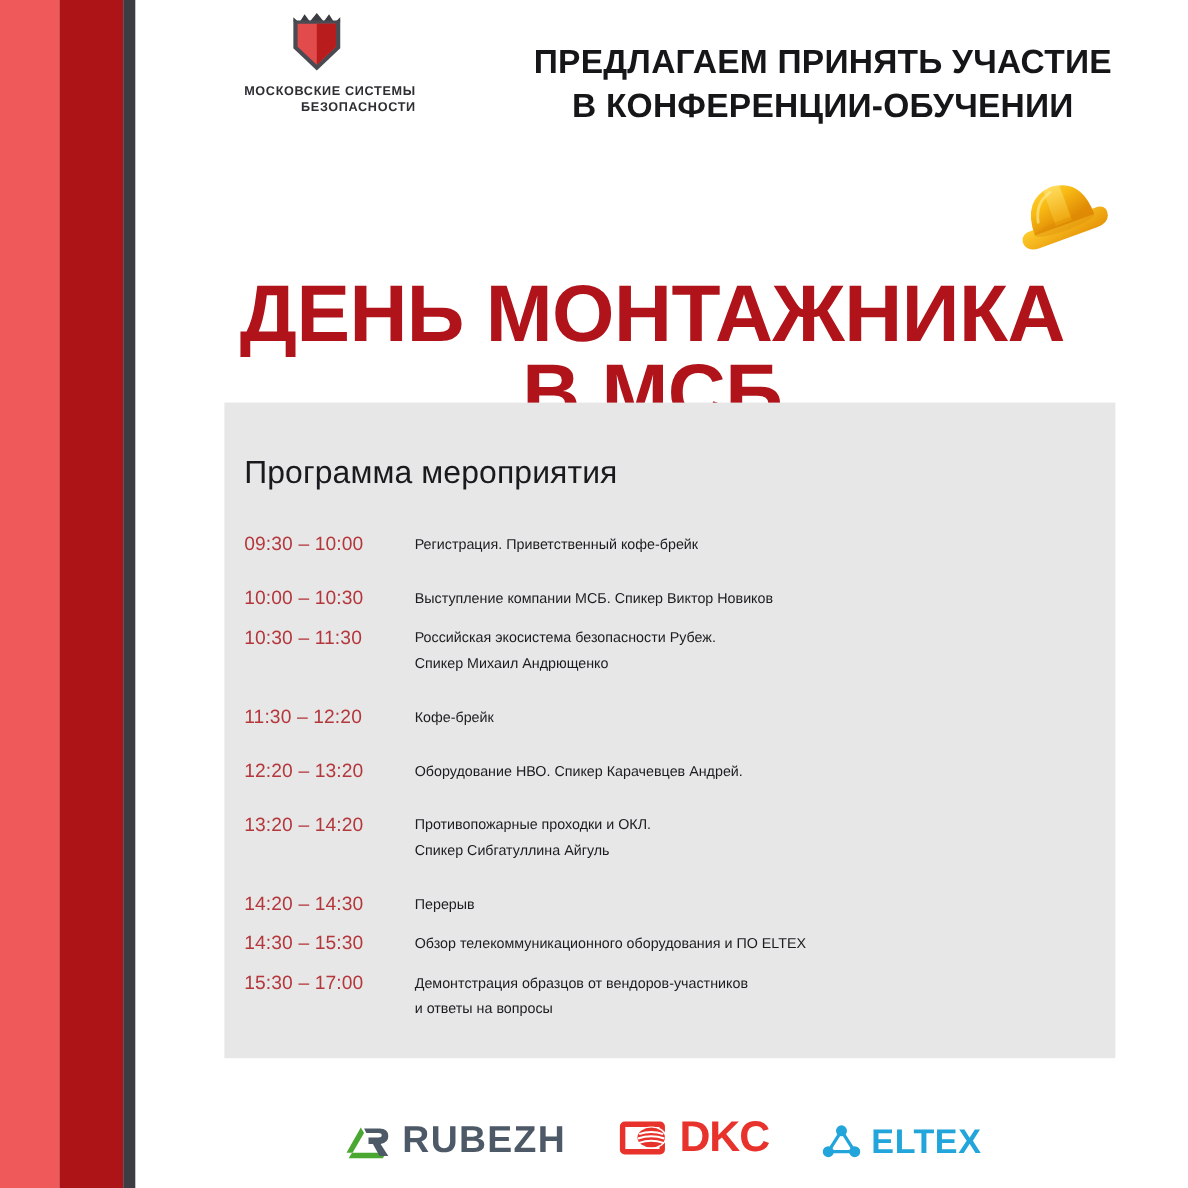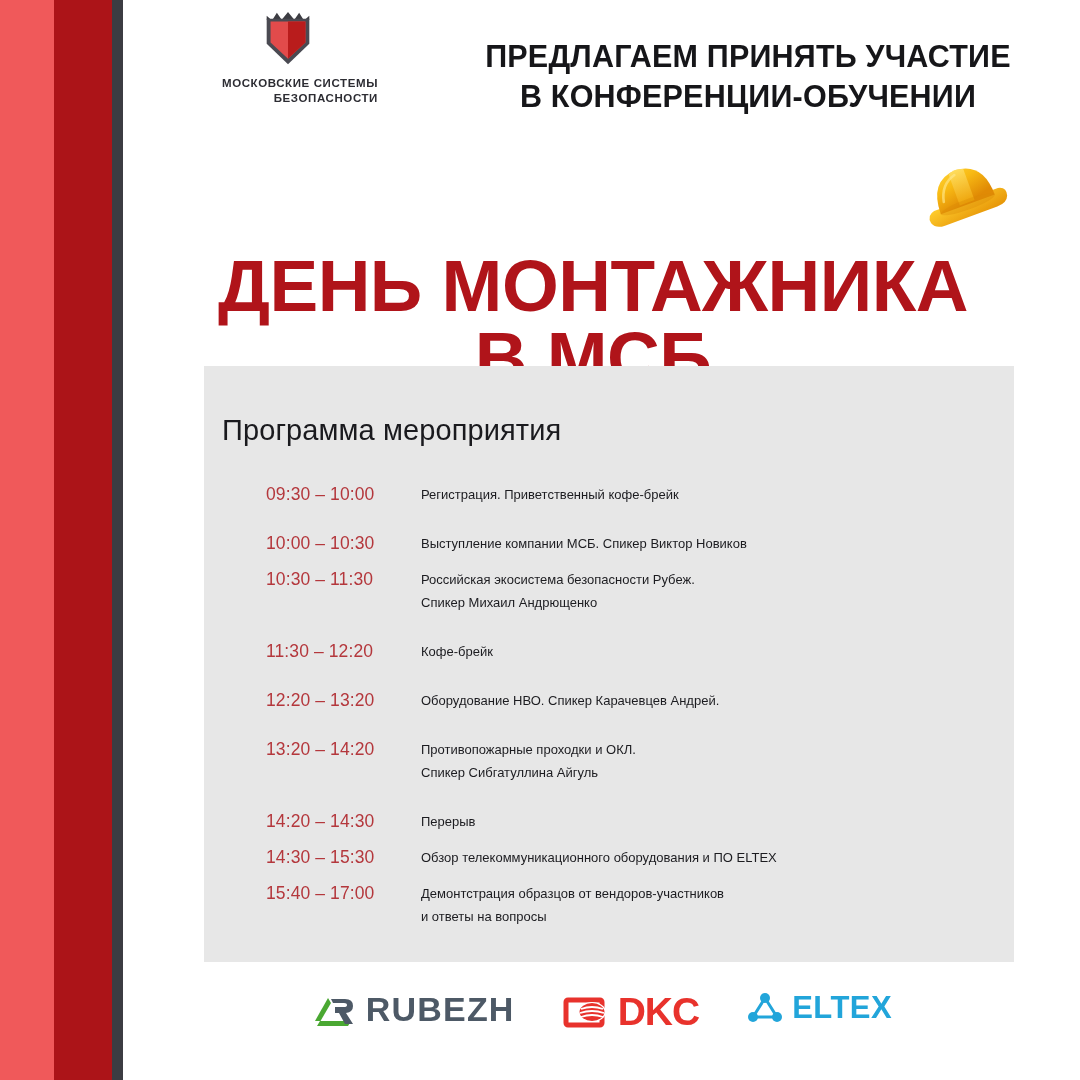--- a/index.html
+++ b/index.html
@@ -129,21 +129,20 @@
   .schedule {
     position: absolute;
     left: 18px;
     top: 117px;
     right: 14px;
   }
   .sched-row {
     display: flex;
     align-items: flex-start;
     margin-bottom: 18px;
-    margin-left: 44px;
   }
   .sched-row.gap-lg { margin-bottom: 26px; }
   .sched-row.gap-sm { margin-bottom: 13px; }
 
   .sched-time {
     flex: 0 0 155px;
     font-size: 17.5px;
     color: #B4373C;
     line-height: 23px;
     letter-spacing: 0.1px;
@@ -158,21 +157,21 @@
   }
 
   
   .footer {
     position: absolute;
     left: 123px;
     right: 0;
     top: 990px;
     height: 66px;
     display: flex;
-    align-items: flex-start;
+    align-items: flex-end;
     justify-content: center;
     gap: 48px;
   }
   .logo-item {
     display: flex;
     align-items: center;
     gap: 9px;
   }
   .logo-rubezh-text {
     font-size: 34px;
@@ -291,21 +290,21 @@
         <div class="sched-time">14:20 – 14:30</div>
         <div class="sched-desc">Перерыв</div>
       </div>
 
       <div class="sched-row gap-sm">
         <div class="sched-time">14:30 – 15:30</div>
         <div class="sched-desc">Обзор  телекоммуникационного оборудования и ПО ELTEX</div>
       </div>
 
       <div class="sched-row">
-        <div class="sched-time">15:40 – 17:00</div>
+        <div class="sched-time">15:30 – 17:00</div>
         <div class="sched-desc">Демонтстрация образцов от вендоров-участников
 и ответы на вопросы</div>
       </div>
 
     </div>
   </div>
 
   <div class="footer">
 
     <div class="logo-item">

